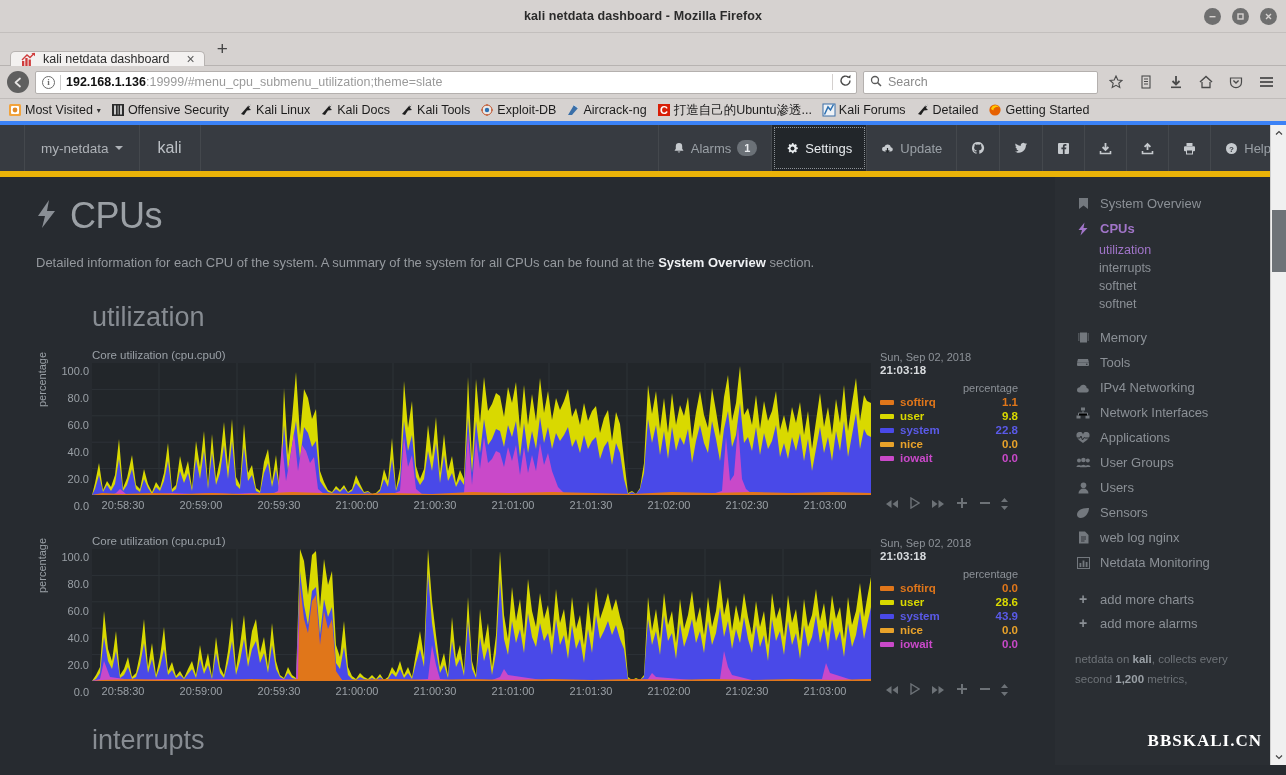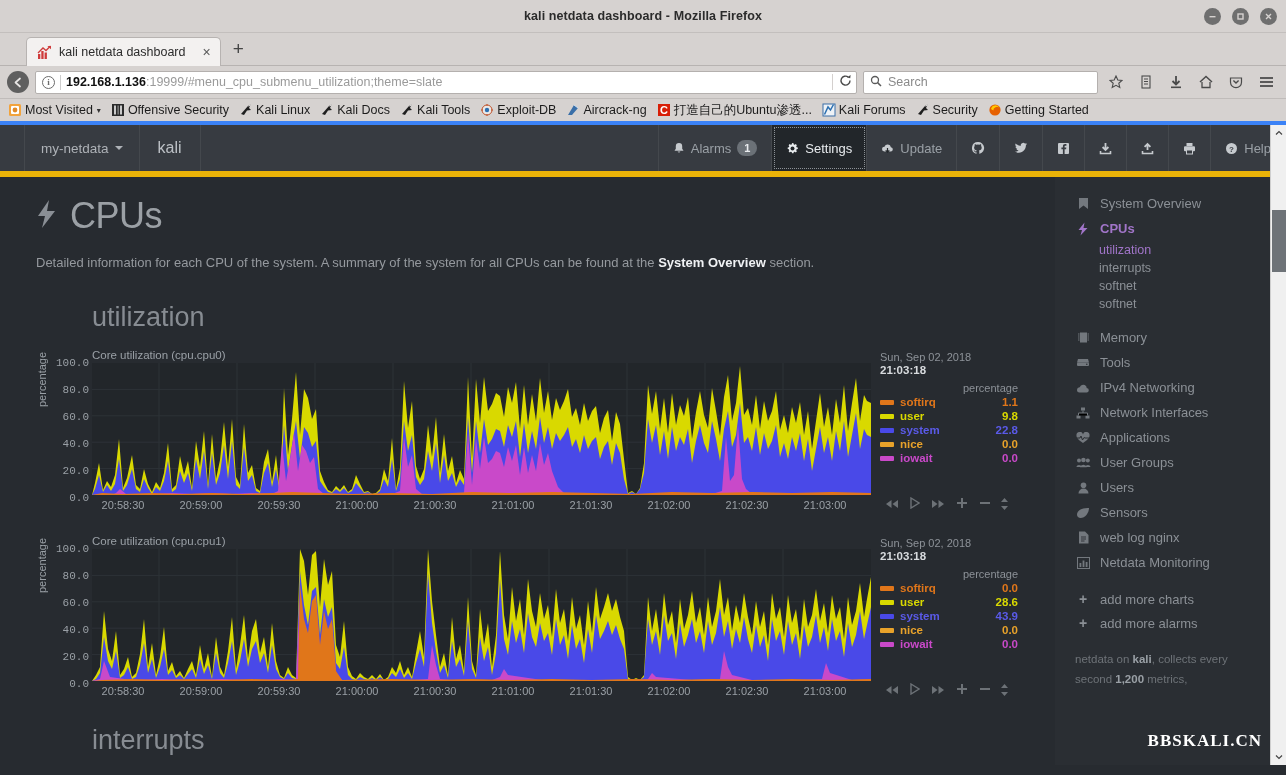--- a/index.html
+++ b/index.html
@@ -25,23 +25,23 @@
   .win-btn svg { display:block; }
 
   .ff-tabstrip {
     height: 33px; background: #d6d2d0; display: flex; align-items: flex-end;
     padding-left: 10px; position: relative;
   }
   .ff-tabstrip:after {
     content:""; position:absolute; left:0; right:0; bottom:0; height:1px; background:#b7b3b1;
   }
   .ff-tab {
-    height: 29px; background: #f3f1f0; border: 1px solid #b7b3b1; border-bottom: none;
+    height: 15px; background: #f3f1f0; border: 1px solid #b7b3b1; border-bottom: none;
     border-radius: 5px 5px 0 0; display: flex; align-items: center; gap: 7px;
-    padding: 0 9px 0 10px; position: relative; z-index: 2; min-width: 190px; margin-left: 16px;
+    padding: 0 9px 0 10px; position: relative; z-index: 2; min-width: 190px;
   }
   .tab-fav { width: 15px; height: 15px; position: relative; display:block; }
   .tab-label { font-size: 12.5px; color: #2b2b2b; white-space: nowrap; }
   .tab-close { color: #5a5a5a; font-size: 14px; margin-left: auto; padding-left:10px; line-height:1; }
   .ff-newtab { font-size: 19px; color: #454545; padding: 0 12px 3px 12px; line-height: 1; align-self: center; }
 
   .ff-navbar {
     height: 33px; background: #d6d2d0; display: flex; align-items: center;
     padding: 0 7px; gap: 6px; border-bottom: 1px solid #c0bcba;
   }
@@ -121,21 +121,21 @@
   .chart-row { position: relative; height: 172px; margin-top: 8px; }
   .chart-row.c2 { margin-top: 14px; }
   .chart-ylabel {
     position: absolute; left: 36px; top: 60px; font-size: 11px; color: #9aa0a6;
     transform: rotate(-90deg); transform-origin: left top; white-space: nowrap;
   }
   .chart-title {
     position: absolute; left: 92px; top: 2px; font-size: 11.5px; font-weight: normal; color: #9aa0a6;
   }
   .chart-plot { position: absolute; left: 92px; top: 16px; width: 779px; height: 132px; background: #22262a; }
-  .chart-yticks { position: absolute; left: 55px; top: 10px; width: 34px; height: 144px; font-family: Liberation Mono, monospace; }
+  .chart-yticks { position: absolute; left: 55px; top: 18px; width: 34px; height: 144px; }
   .ytick { position: absolute; right: 0; font-size: 11px; color: #9aa0a6; transform: translateY(-50%); }
   .chart-xticks { position: absolute; left: 92px; top: 152px; width: 779px; height: 16px; }
   .xtick { position: absolute; font-size: 11px; color: #9aa0a6; transform: translateX(-50%); white-space: nowrap; }
 
   .chart-legend { position: absolute; left: 880px; top: 4px; width: 140px; color: #9aa0a6; }
   .lg-date { font-size: 11px; color: #8d9298; }
   .lg-time { font-size: 11.5px; color: #d8dbde; font-weight: bold; margin-top: 1px; }
   .lg-unit { font-size: 11px; color: #8d9298; text-align: right; margin-top: 6px; padding-right: 2px; }
   .lg-row { display: flex; align-items: center; font-size: 11.5px; font-weight: bold; margin-top: 2px; }
   .lg-swatch { width: 14px; height: 5px; border-radius: 1px; margin-right: 6px; flex: none; }
@@ -367,21 +367,21 @@
     </span>
     <span class="bm-label">Kali Forums</span>
   </div>
   <div class="bm">
     <span class="bm-ico">
       <svg width="14" height="14" viewBox="0 0 14 14">
           <path d="M2 11 L9 3 L11.5 1.5 L10 5 L12 7 L8 7.5 L5 12 Z" fill="#1f1f1f"></path>
           <path d="M9.5 3.2 L11.3 2" stroke="#fff" stroke-width="0.8"></path>
         </svg>
     </span>
-    <span class="bm-label">Security</span>
+    <span class="bm-label">Detailed</span>
   </div>
   <div class="bm">
     <span class="bm-ico">
       <svg width="14" height="14" viewBox="0 0 14 14">
           <circle cx="7" cy="7" r="5.6" fill="#e66000"></circle>
           <path d="M3 6 a4.5 4.5 0 0 1 8.5 -1 a3.6 3.6 0 0 0 -6.2 2.6 Z" fill="#ffcb00"></path>
         </svg>
     </span>
     <span class="bm-label">Getting Started</span>
   </div>

